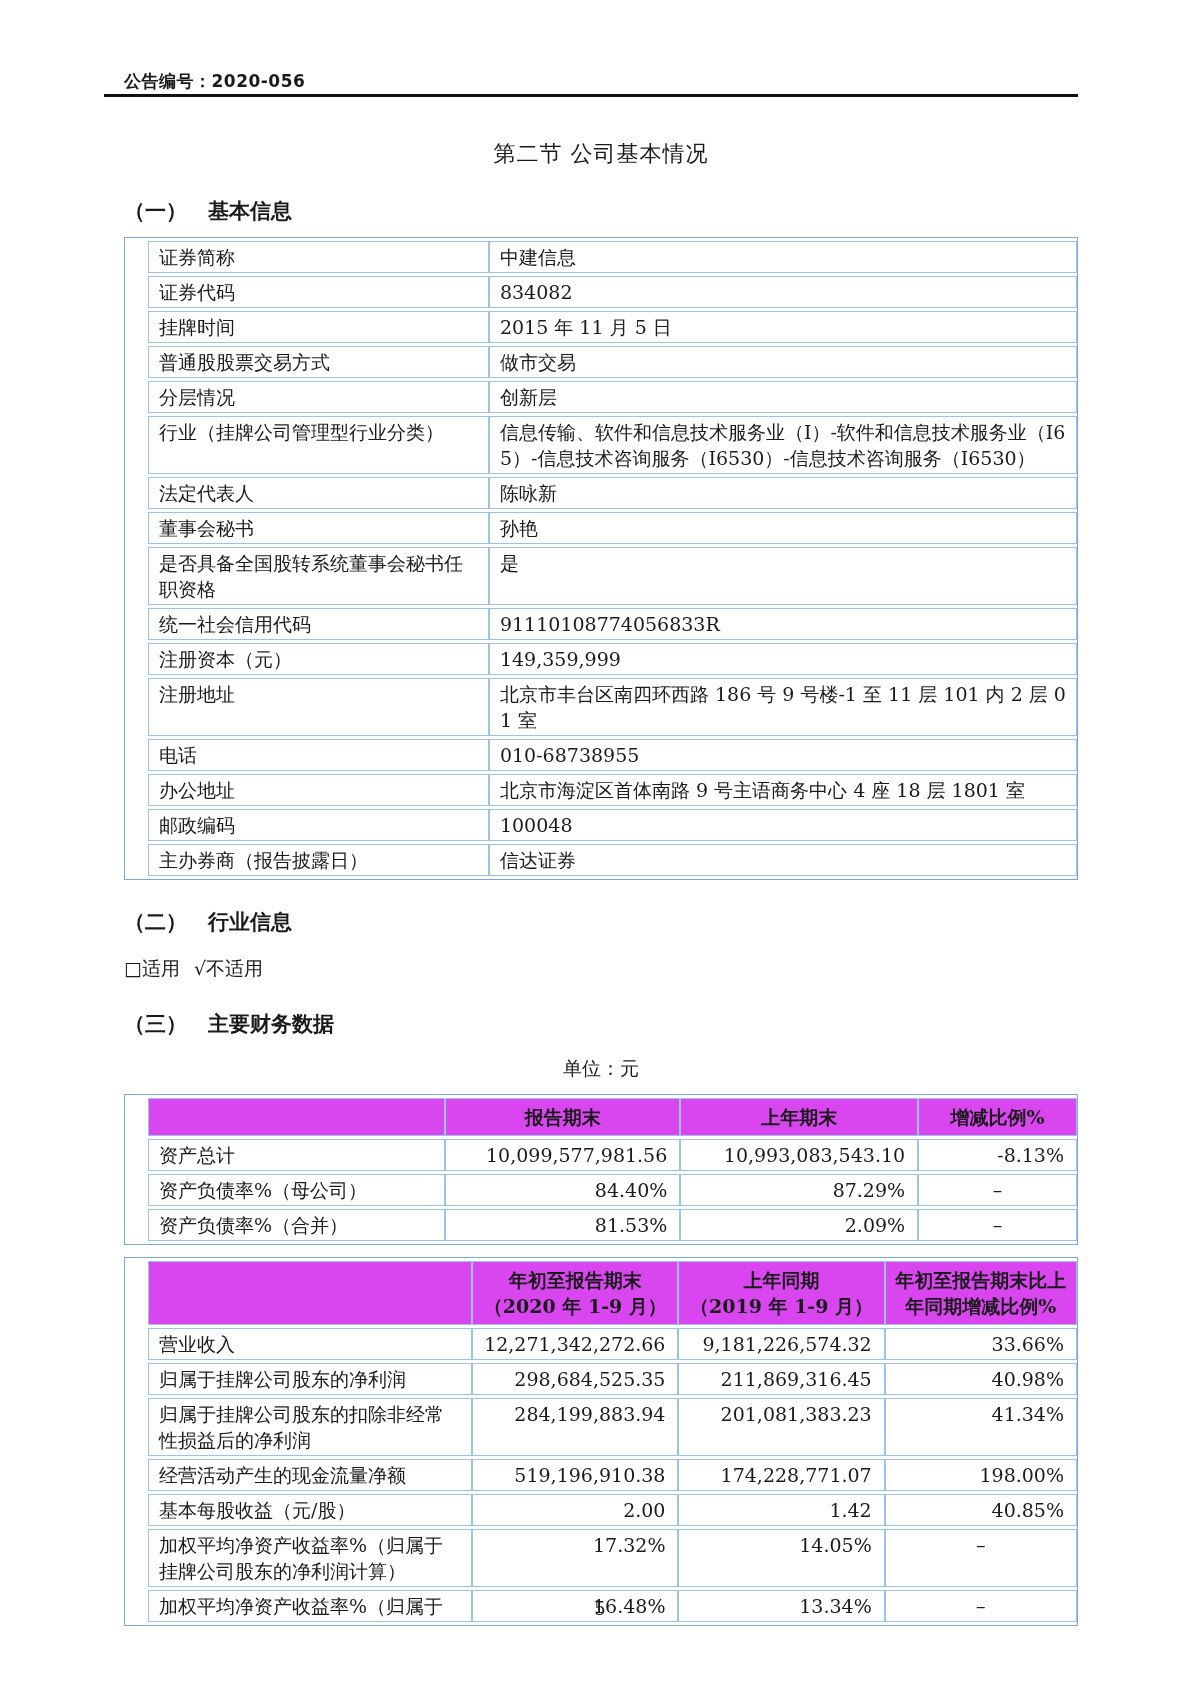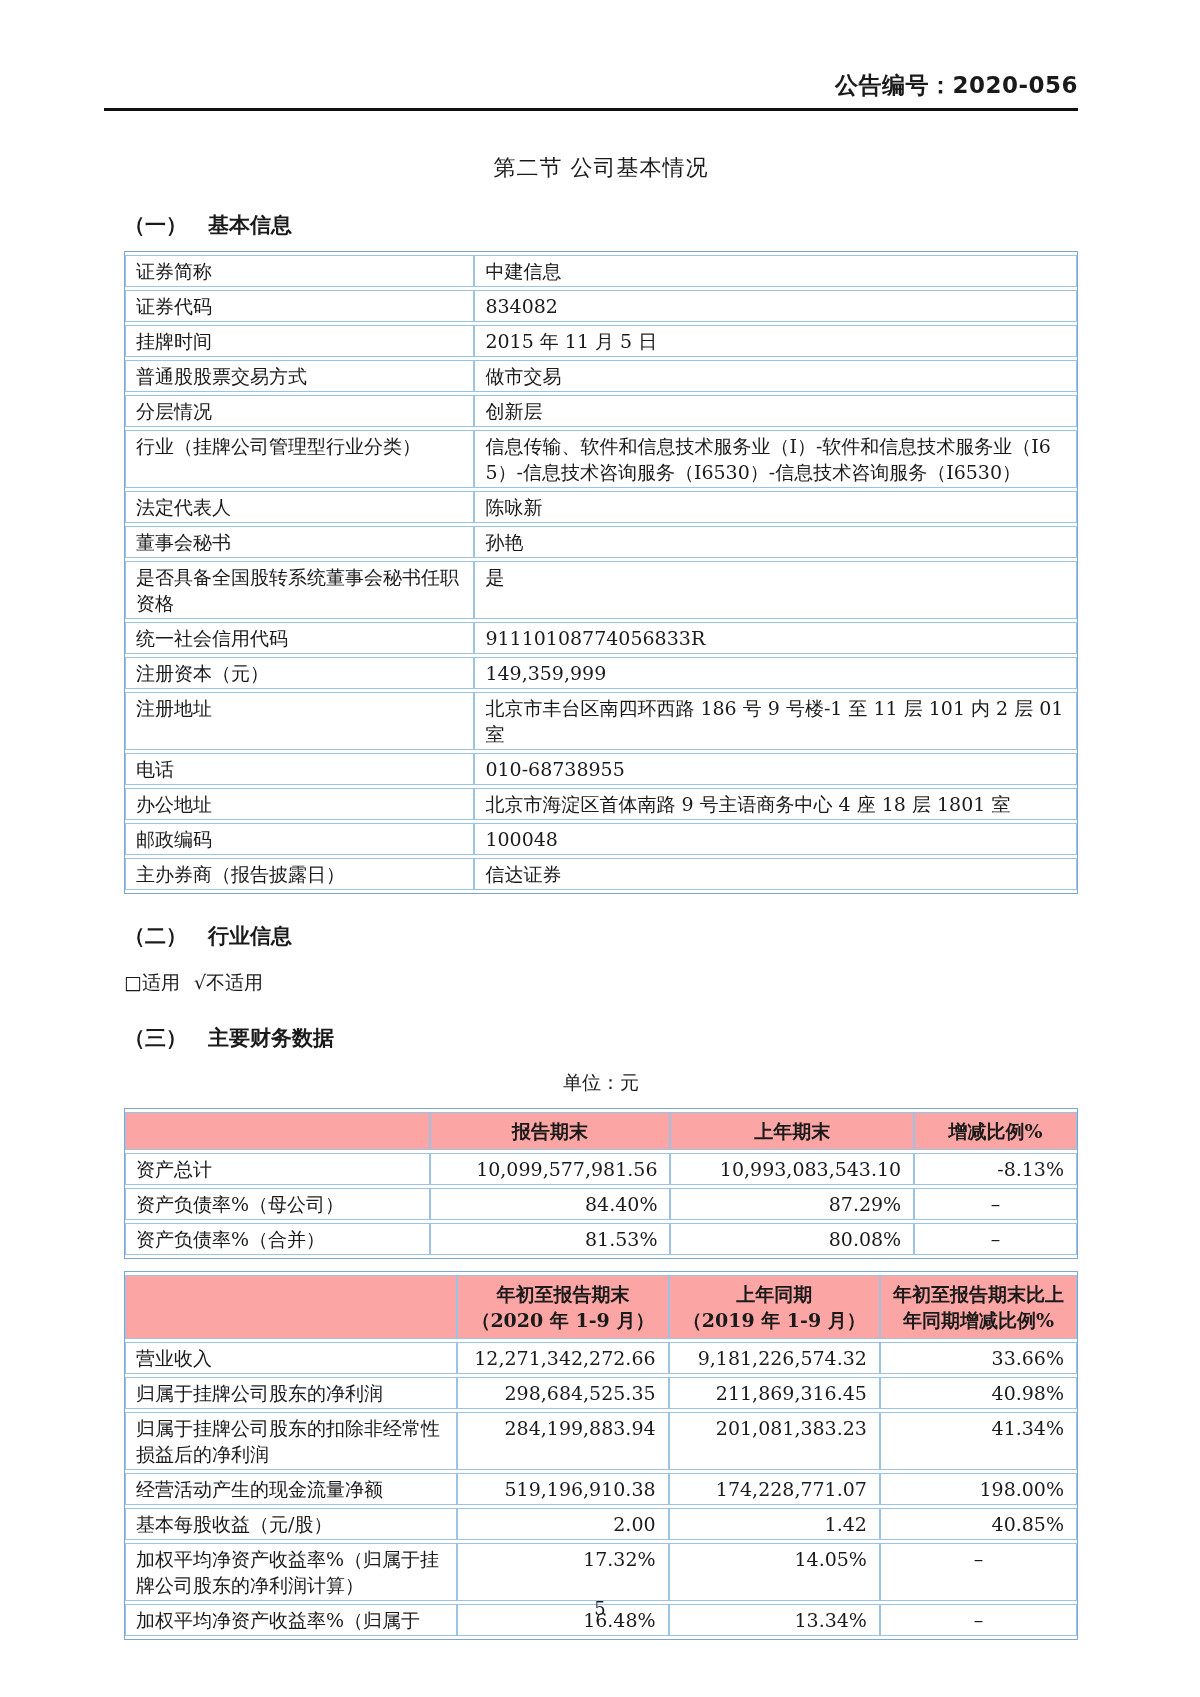--- a/index.html
+++ b/index.html
@@ -16,26 +16,26 @@
     color: #1a1a1a;
   }
   .page {
     position: relative;
     padding: 70px 122px 0 124px;
     box-sizing: border-box;
     width: 1200px;
     height: 1697px;
   }
   .announce {
-    text-align: right;
+    text-align: left;
     font-family: "DejaVu Sans", "Liberation Sans", sans-serif;
     font-weight: bold;
-    font-size: 23px;
+    font-size: 17px;
     letter-spacing: 0.5px;
-    margin-bottom: 7px;
+    margin-bottom: 1px;
   }
   .rule {
     border-top: 3px solid #101010;
     margin-left: -20px;
     height: 0;
   }
   h1.doc-title {
     margin: 42px 0 0 0;
     text-align: center;
     font-family: "DejaVu Sans", "Liberation Sans", sans-serif;
@@ -49,37 +49,38 @@
     font-weight: bold;
     font-size: 21px;
   }
   table.doc {
     width: 100%;
     border-collapse: separate;
     border-spacing: 0 3px;
     border: 1px solid #7ea6d1;
     margin-top: 12px;
     table-layout: fixed;
+    padding-left: 23px;
   }
   table.doc td, table.doc th {
     border: 1px solid #9cc2e5;
     font-size: 19px;
     line-height: 26px;
     padding: 2px 10px;
     font-weight: normal;
     vertical-align: top;
     word-break: break-all;
     overflow: hidden;
   }
   
   table.info col.c-label { width: 36.7%; }
   table.info td { text-align: left; }
   
   table.fin th {
-    background: #fca5a5;
+    background: #d946ef;
     text-align: center;
     font-weight: bold;
     white-space: pre-line;
     vertical-align: middle;
     padding: 5px 8px;
   }
   table.fin td.num { text-align: right; padding-right: 12px; }
   table.fin td.dash { text-align: center; }
   table.fin col.f1-c1 { width: 32.0%; }
   table.fin col.f1-c2 { width: 25.3%; }
@@ -224,21 +225,21 @@
       </tr>
       <tr>
         <td>资产负债率%（母公司）</td>
         <td class="num">84.40%</td>
         <td class="num">87.29%</td>
         <td class="dash">–</td>
       </tr>
       <tr>
         <td>资产负债率%（合并）</td>
         <td class="num">81.53%</td>
-        <td class="num">80.08%</td>
+        <td class="num">2.09%</td>
         <td class="dash">–</td>
       </tr>
     </tbody>
   </table>
 
   <table class="doc fin fin2">
     <colgroup>
         <col class="f2-c1">
         <col class="f2-c2">
         <col class="f2-c3">

